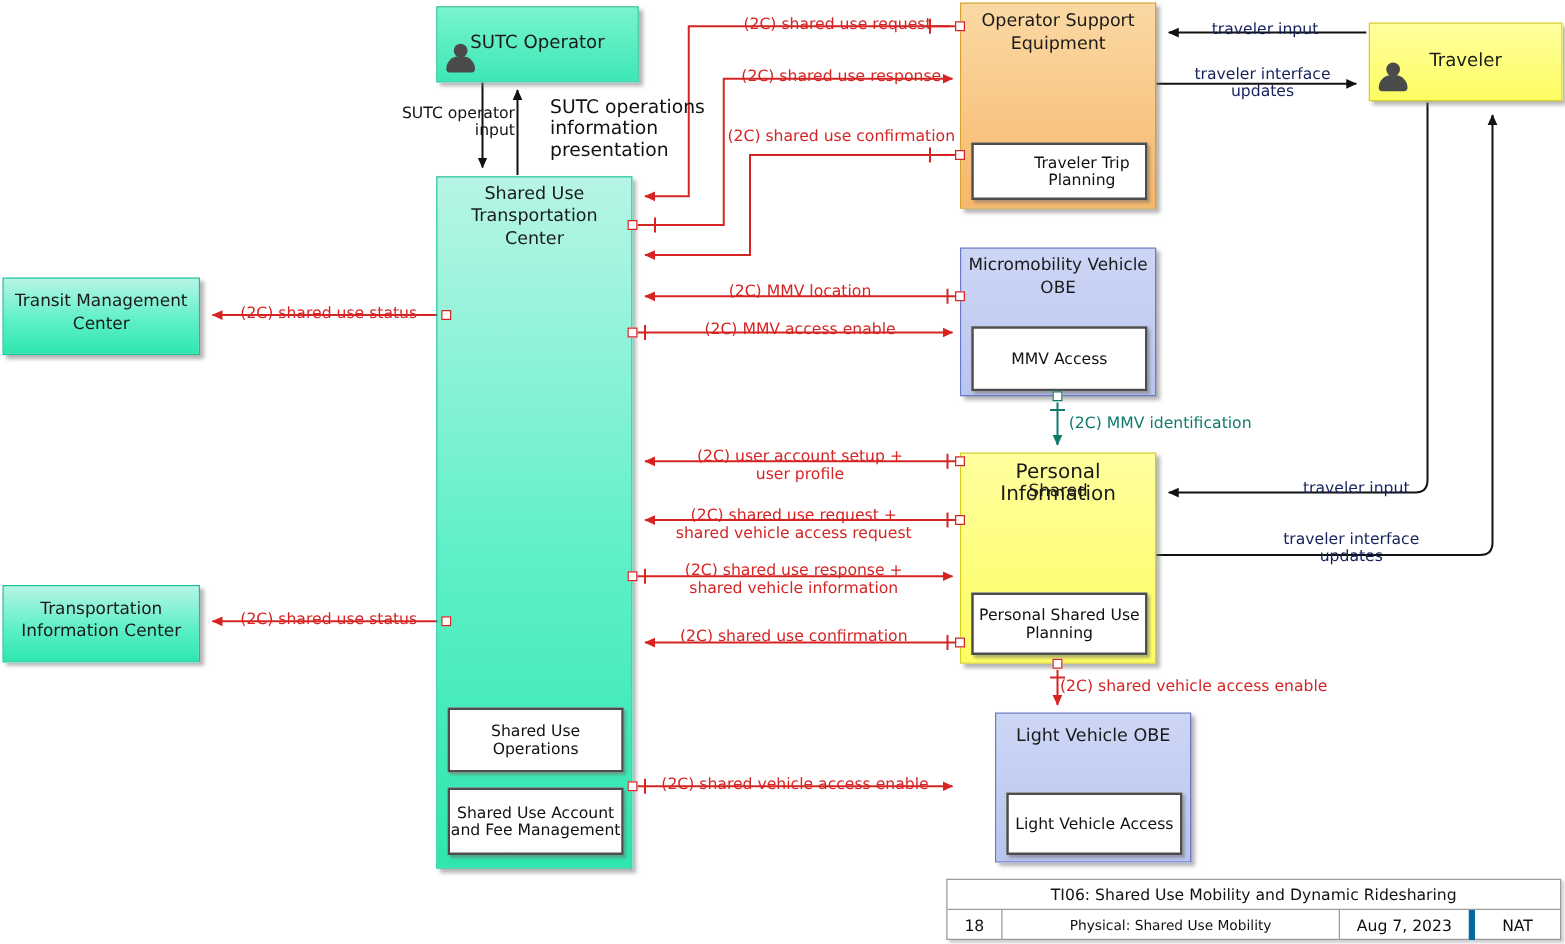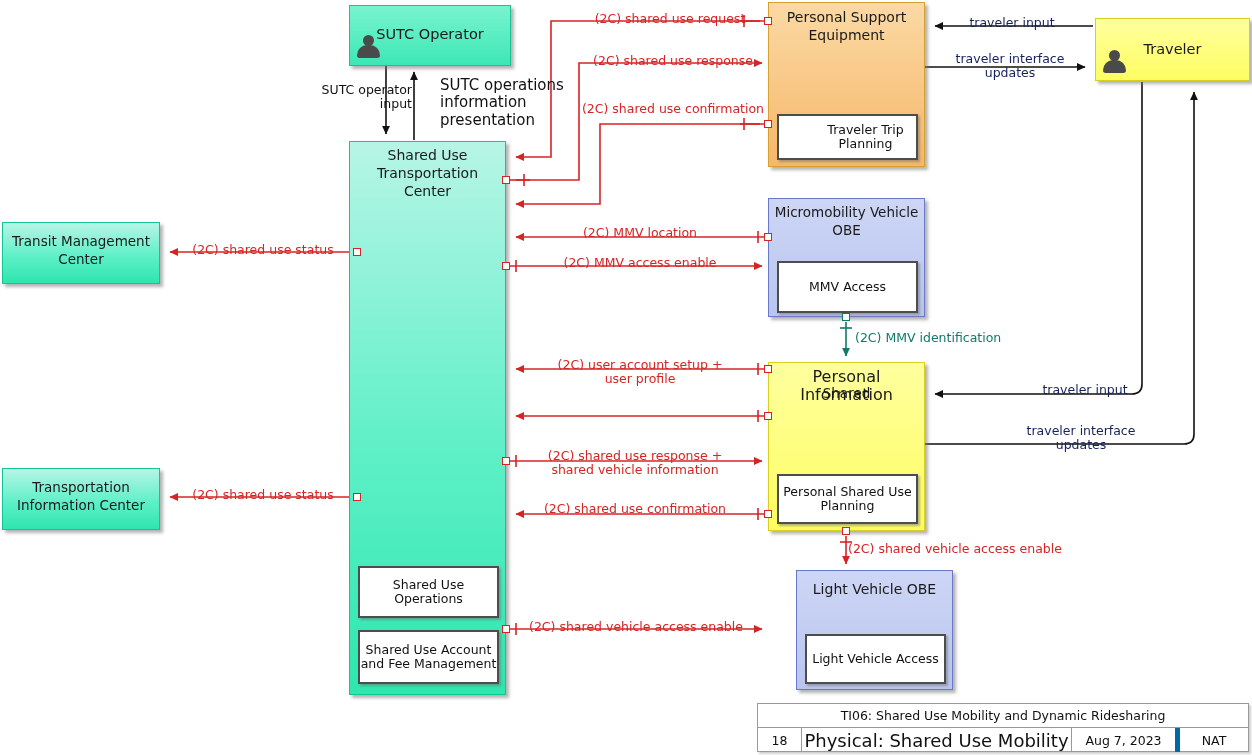--- a/index.html
+++ b/index.html
@@ -170,21 +170,21 @@
     <div class="title" style="top:11px;font-size:13.5px;">Transit Management</div>
     <div class="title" style="top:29px;font-size:13.5px;">Center</div>
   </div>
 
   <div class="box c-center" style="left:2px;top:468px;width:158px;height:62px;">
     <div class="title" style="top:11px;font-size:13.5px;">Transportation</div>
     <div class="title" style="top:29px;font-size:13.5px;">Information Center</div>
   </div>
 
   <div class="box c-field" style="left:768px;top:2px;width:157px;height:165px;">
-    <div class="title" style="top:6px;font-size:14px;">Personal Support</div>
+    <div class="title" style="top:6px;font-size:14px;">Operator Support</div>
     <div class="title" style="top:24px;font-size:14px;">Equipment</div>
     <div class="inner" style="left:8px;top:111px;width:141px;height:46px;">
       <span style="font-size:12.5px;padding-left:36px;">Traveler Trip Planning</span>
     </div>
   </div>
   <div class="cport" style="left:764px;top:17px;"></div>
   <div class="cport" style="left:764px;top:120px;"></div>
 
   <div class="box c-traveler" style="left:1095px;top:18px;width:155px;height:63px;">
     <div class="person" style="left:5px;top:30px;">
@@ -270,20 +270,24 @@
 
   <div class="lbl grn" style="left:855px;top:331px;width:180px;font-size:12.5px;text-align:left;">
     <div>(2C) MMV identification</div>
   </div>
 
   <div class="lbl red" style="left:540px;top:358px;width:200px;font-size:12.5px;">
     <div>(2C) user account setup +</div>
     <div>user profile</div>
   </div>
 
+  <div class="lbl red" style="left:522px;top:405px;width:226px;font-size:12.5px;">
+    <div>(2C) shared use request +</div>
+    <div>shared vehicle access request</div>
+  </div>
 
   <div class="lbl red" style="left:522px;top:449px;width:226px;font-size:12.5px;">
     <div>(2C) shared use response +</div>
     <div>shared vehicle information</div>
   </div>
 
   <div class="lbl red" style="left:540px;top:502px;width:190px;font-size:12.5px;">
     <div>(2C) shared use confirmation</div>
   </div>
 
@@ -307,19 +311,19 @@
   <div class="lbl red" style="left:528px;top:620px;width:216px;font-size:12.5px;">
     <div>(2C) shared vehicle access enable</div>
   </div>
 
   <div id="titleblock">
     <div class="row r1">
       <div class="cell c-full" style="font-size:12.5px;">TI06: Shared Use Mobility and Dynamic Ridesharing</div>
     </div>
     <div class="row r2">
       <div class="cell c-num" style="font-size:12.5px;">18</div>
-      <div class="cell c-sub" style="font-size:18px;text-align:right;">Physical: Shared Use Mobility</div>
+      <div class="cell c-sub" style="font-size:11px;text-align:right;">Physical: Shared Use Mobility</div>
       <div class="cell c-date" style="font-size:12.5px;">Aug 7, 2023</div>
       <div class="cell c-by" style="font-size:12.5px;">NAT</div>
     </div>
   </div>
 
 </div>
 
 </body></html>

